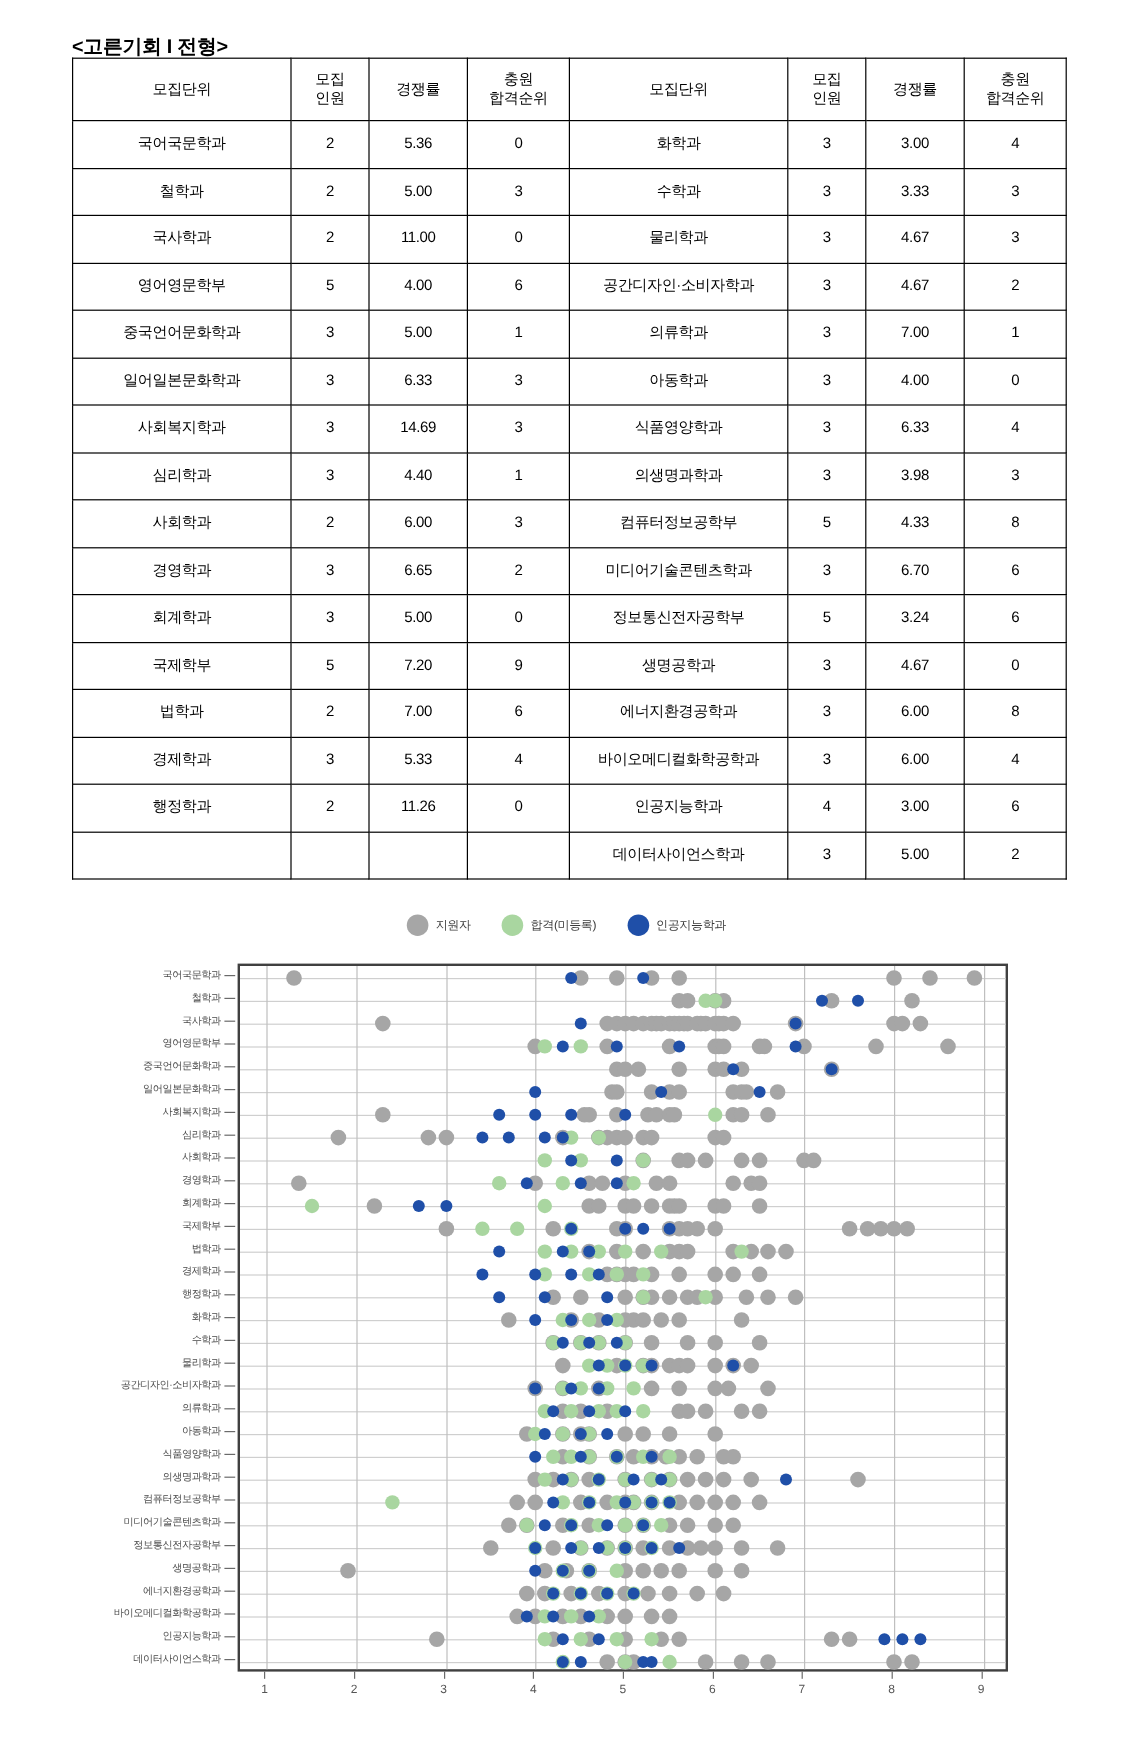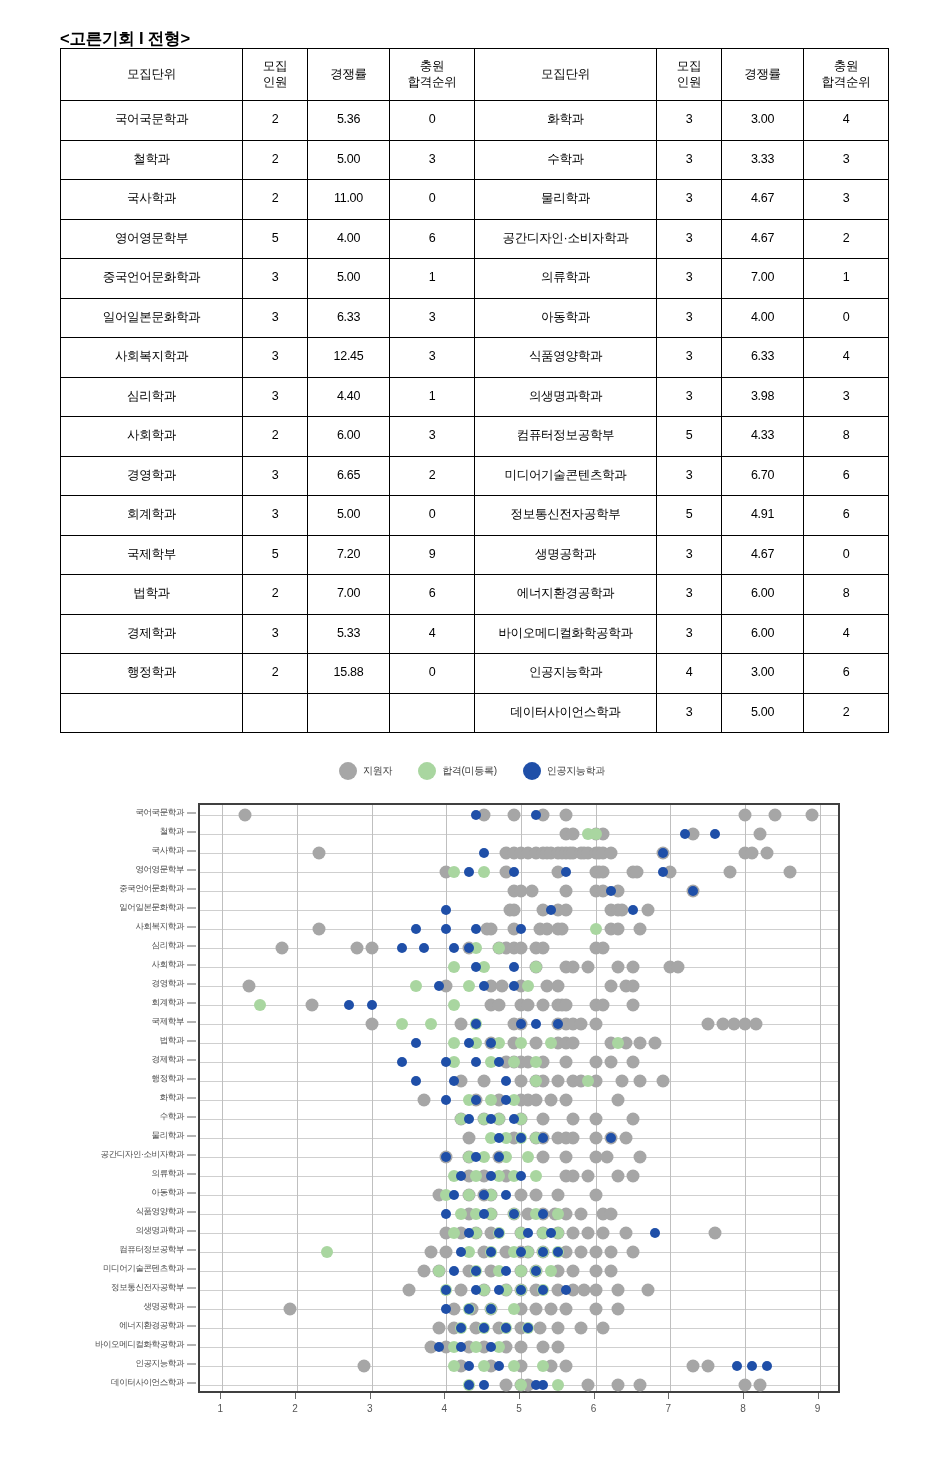--- a/index.html
+++ b/index.html
@@ -219,21 +219,21 @@
           <td class="col-rate">6.33</td>
           <td class="col-rank">3</td>
           <td class="col-unit">아동학과</td>
           <td class="col-num">3</td>
           <td class="col-rate">4.00</td>
           <td class="col-rank">0</td>
         </tr>
         <tr>
           <td class="col-unit">사회복지학과</td>
           <td class="col-num">3</td>
-          <td class="col-rate">12.45</td>
+          <td class="col-rate">14.69</td>
           <td class="col-rank">3</td>
           <td class="col-unit">식품영양학과</td>
           <td class="col-num">3</td>
           <td class="col-rate">6.33</td>
           <td class="col-rank">4</td>
         </tr>
         <tr>
           <td class="col-unit">심리학과</td>
           <td class="col-num">3</td>
           <td class="col-rate">4.40</td>
@@ -263,21 +263,21 @@
           <td class="col-rate">6.70</td>
           <td class="col-rank">6</td>
         </tr>
         <tr>
           <td class="col-unit">회계학과</td>
           <td class="col-num">3</td>
           <td class="col-rate">5.00</td>
           <td class="col-rank">0</td>
           <td class="col-unit">정보통신전자공학부</td>
           <td class="col-num">5</td>
-          <td class="col-rate">4.91</td>
+          <td class="col-rate">3.24</td>
           <td class="col-rank">6</td>
         </tr>
         <tr>
           <td class="col-unit">국제학부</td>
           <td class="col-num">5</td>
           <td class="col-rate">7.20</td>
           <td class="col-rank">9</td>
           <td class="col-unit">생명공학과</td>
           <td class="col-num">3</td>
           <td class="col-rate">4.67</td>
@@ -299,21 +299,21 @@
           <td class="col-rate">5.33</td>
           <td class="col-rank">4</td>
           <td class="col-unit">바이오메디컬화학공학과</td>
           <td class="col-num">3</td>
           <td class="col-rate">6.00</td>
           <td class="col-rank">4</td>
         </tr>
         <tr>
           <td class="col-unit">행정학과</td>
           <td class="col-num">2</td>
-          <td class="col-rate">15.88</td>
+          <td class="col-rate">11.26</td>
           <td class="col-rank">0</td>
           <td class="col-unit">인공지능학과</td>
           <td class="col-num">4</td>
           <td class="col-rate">3.00</td>
           <td class="col-rank">6</td>
         </tr>
         <tr>
           <td class="col-unit blank"></td>
           <td class="col-num blank"></td>
           <td class="col-rate blank"></td>

